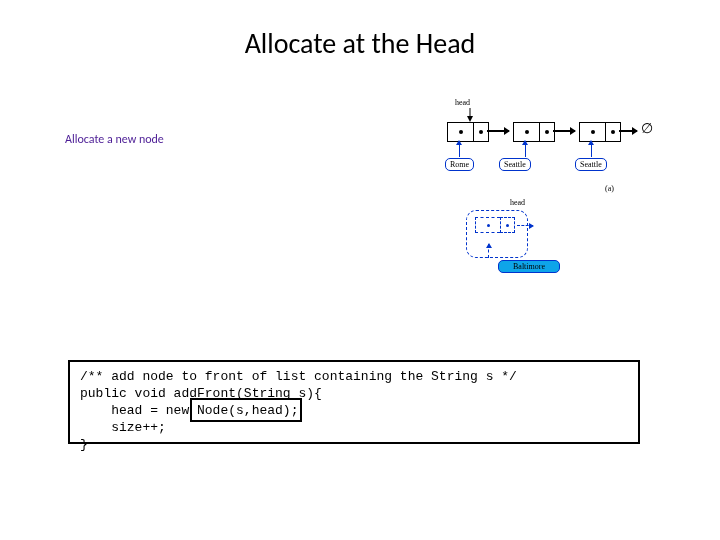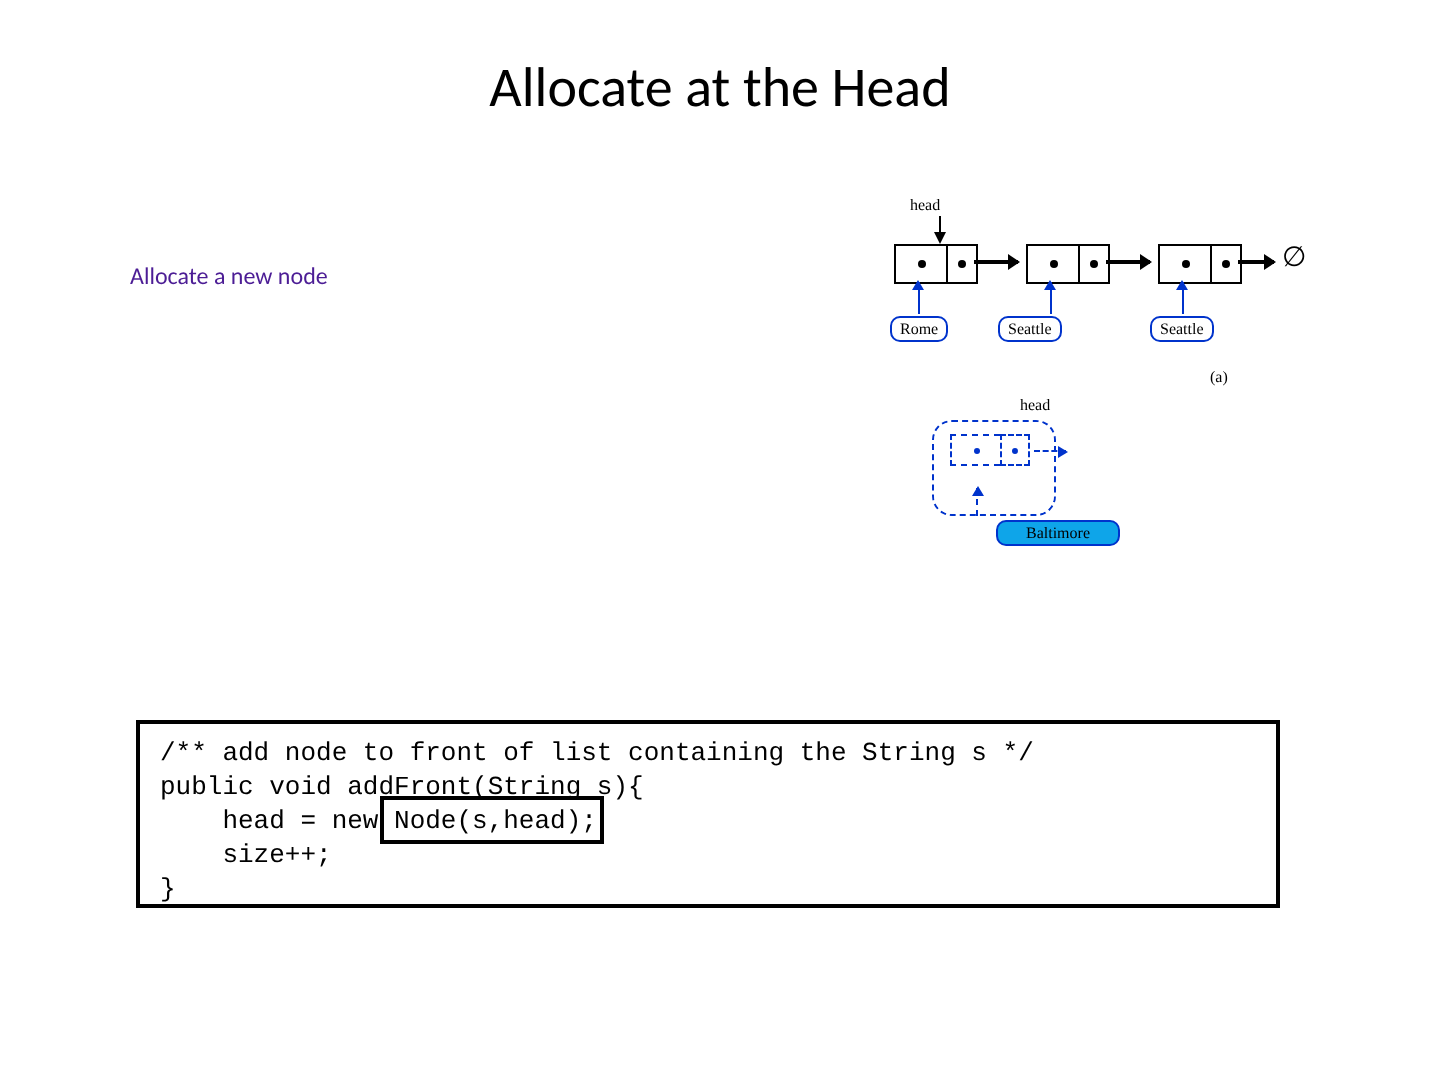--- a/index.html
+++ b/index.html
@@ -182,21 +182,21 @@
     content:"";position:absolute;left:-3px;top:-1px;
     border-bottom:5px solid #0033cc;
     border-left:3.5px solid transparent;border-right:3.5px solid transparent;
   }
   
   .code-box {
     position:absolute;
     top: 360px;
     left: 68px;
     width: 572px;
-    height: 94px;
+    height: 84px;
     border: 2.5px solid #000;
     padding: 6px 10px;
     box-sizing: border-box;
     font-family: "Courier New", monospace;
     font-size: 13px;
     line-height: 17px;
     white-space: pre;
     color:#000;
   }
   .highlight-box {

